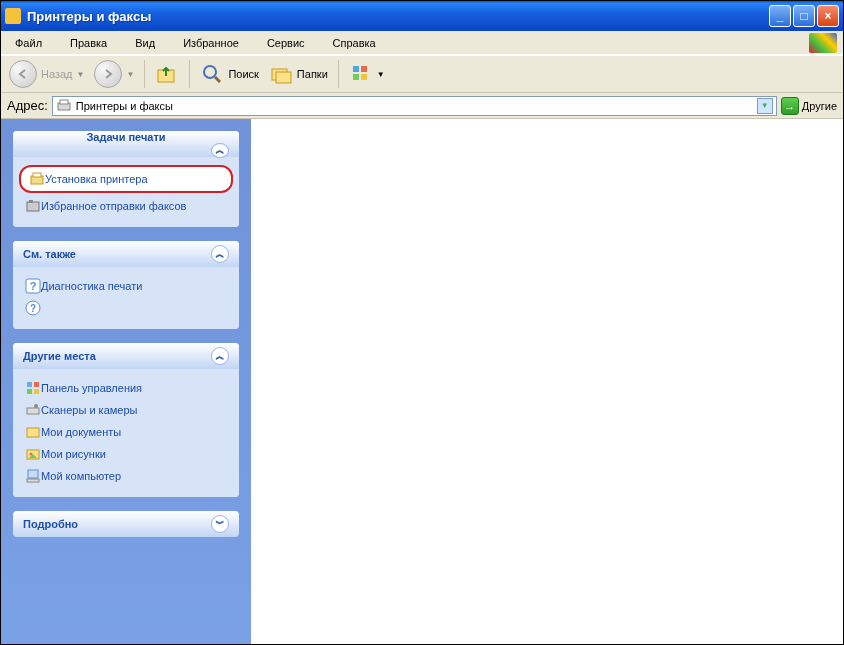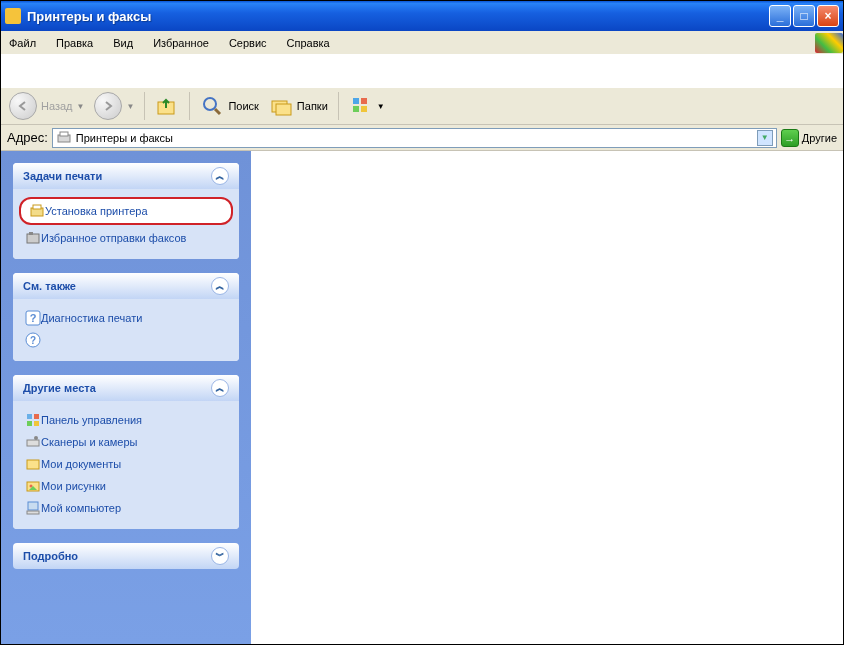--- a/index.html
+++ b/index.html
@@ -5,39 +5,39 @@
 * { box-sizing: border-box; margin: 0; padding: 0; }
 body { font-family: Tahoma, sans-serif; font-size: 11px; background: #fff; }
 .window { width: 844px; height: 645px; border: 1px solid #000; display: flex; flex-direction: column; }
 .titlebar { background: linear-gradient(#0a55d6, #2882f8 8%, #1660e0 40%, #0a46c4); height: 30px; display:flex; align-items:center; padding:0 4px; color:#fff; font-weight:bold; }
 .titlebar .ticon { width:16px;height:16px; margin-right:6px; background:#f5c33b; border-radius:2px; display:inline-block; }
 .titlebar .title { flex:1; font-size:13px; text-shadow:1px 1px 1px rgba(0,0,0,.3); }
 .tbtns { display:flex; gap:2px; }
 .tbtn { width:22px;height:22px; border:1px solid #fff; border-radius:3px; display:flex;align-items:center;justify-content:center; color:#fff; font-weight:bold; font-size:12px; }
 .tbtn.min, .tbtn.max { background: linear-gradient(#7cb3f7,#2a6ed9); }
 .tbtn.close { background: linear-gradient(#f58b6e,#d84314); }
-.menubar { background:#ece9d8; height:24px; border-bottom:1px solid #fff; display:flex; align-items:center; padding:0 0; gap:4px; }
+.menubar { background:#ece9d8; height:24px; border-bottom:1px solid #fff; display:flex; align-items:center; padding:0 6px; gap:12px; }
 .menubar span { padding:3px 8px; cursor:default; }
 .menubar .logo { margin-left:auto; width:28px; height:20px; background:linear-gradient(45deg,#d23,#4b4,#fc0,#36d);border-radius:2px; }
-.toolbar { background:#ece9d8; height:38px; border-top:1px solid #fff; border-bottom:1px solid #c7c3b5; display:flex; align-items:center; padding:0 6px; gap:6px;margin-top:32px; }
+.toolbar { background:#ece9d8; height:38px; border-top:1px solid #fff; border-bottom:1px solid #c7c3b5; display:flex; align-items:center; padding:0 6px; gap:6px; }
 .tbtn2 { display:flex; align-items:center; gap:4px; color:#a0a0a0; padding:2px; }
 .tbtn2.en { color:#000; }
 .circ { width:28px;height:28px;border-radius:50%;background:radial-gradient(circle at 30% 30%, #f8f8f8, #ccc); border:1px solid #a8a8a8; display:flex;align-items:center;justify-content:center; }
 .sep { width:1px; height:28px; background:#c7c3b5; margin:0 2px; }
 .ticon2 { width:24px;height:24px; display:inline-block; }
 .addrbar { background:#ece9d8; height:26px; border-bottom:1px solid #c7c3b5; display:flex;align-items:center; padding:0 6px; gap:4px; }
 .addrbar .lab { font-size:13px; }
 .addrbar .input { flex:1; height:20px; background:#fff; border:1px solid #7f9db9; display:flex; align-items:center; padding:0 3px; gap:4px; }
 .addrbar .input .dd { margin-left:auto; width:16px; height:16px; background:#d0e5ff; border:1px solid #7f9db9; display:flex;align-items:center;justify-content:center;font-size:8px;color:#4a6; }
 .gobtn { display:flex;align-items:center;gap:3px; }
 .gobtn .sq { width:18px;height:18px;background:linear-gradient(#5fcf4f,#2d9e26);border:1px solid #1a7a15;border-radius:3px;display:flex;align-items:center;justify-content:center;color:#fff;font-size:11px; }
 .content { flex:1; display:flex; overflow:hidden; }
 .sidepane { width:250px; background:linear-gradient(#6f92d8, #7aa0e6); padding:12px; overflow:auto; }
 .panel { background:linear-gradient(#fff,#e9eef9); border-radius:4px; margin-bottom:14px; overflow:hidden; }
-.panel.expanded .phead { background:linear-gradient(#fff,#c2d5f5); }
+.panel.expanded .phead { background:linear-gradient(#fff,#c2d5f5);flex-direction:column; }
 .phead { background:linear-gradient(#fff,#c2d5f5); height:26px; display:flex; align-items:center; padding:0 10px; color:#1c4da9; font-weight:bold; font-size:11px; }
 .phead .chev { margin-left:auto; width:18px;height:18px;border-radius:50%;border:1px solid #9bb6e5;background:#fff;display:flex;align-items:center;justify-content:center;font-size:9px;color:#31629e; }
 .pbody { padding:8px 10px 10px; background:#d7e3f7; }
 .task { display:flex; align-items:center; gap:0; padding:3px 2px; color:#1c4da9; cursor:pointer; font-size:11px; }
 .task .ico { width:16px;height:16px; flex-shrink:0; }
 .task.highlight { border:2px solid #d02228; border-radius:12px; padding:4px 8px; background:#fff; margin:0 -4px 2px -4px;}
 .mainarea { flex:1; background:#fff; }
 
 svg { display:block; }
 </style>

